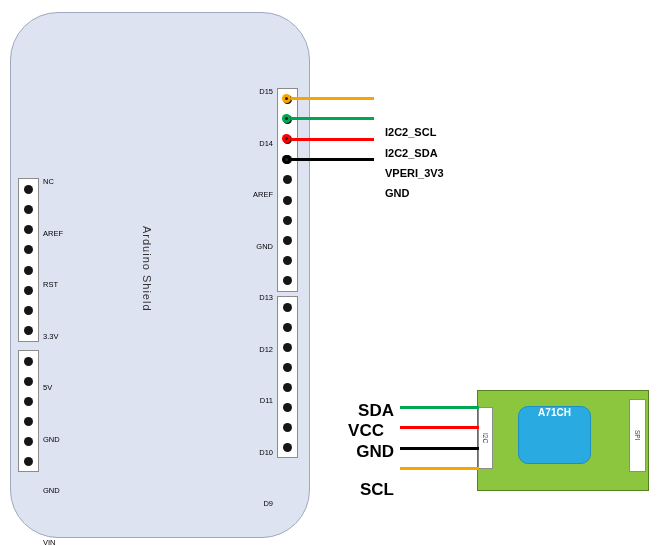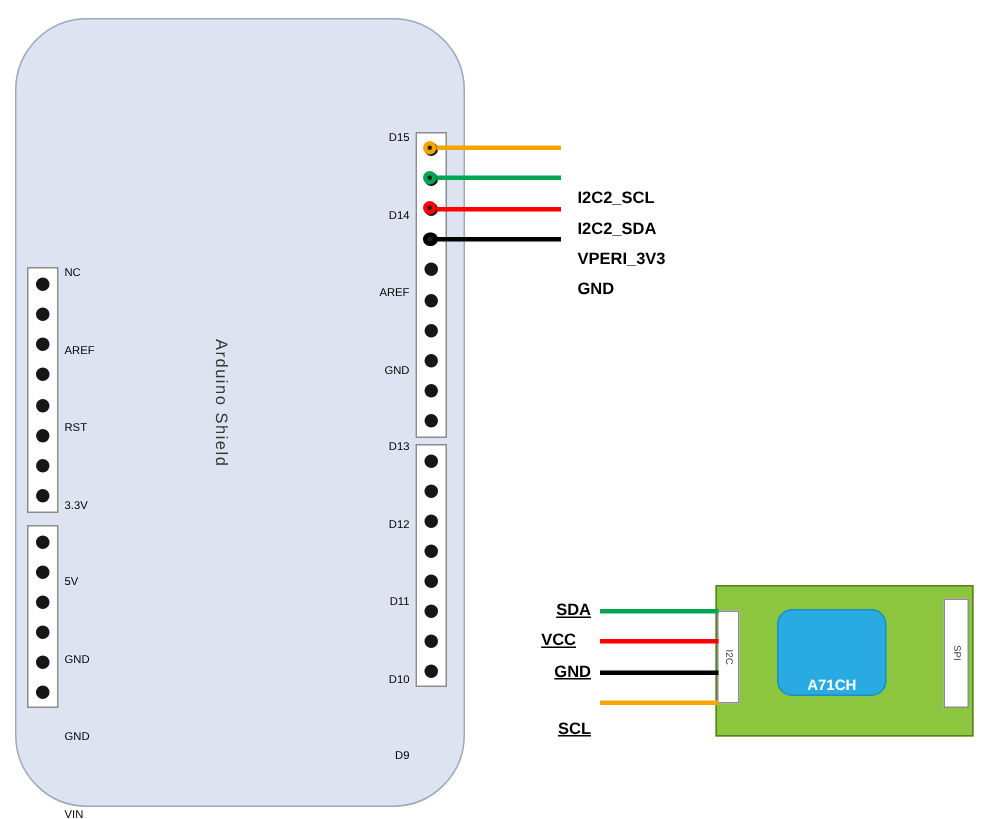--- a/index.html
+++ b/index.html
@@ -18,31 +18,31 @@
   .labels { position:absolute; display:flex; flex-direction:column; justify-content:space-between;
             font-size:7.5px; color:#000; line-height:1;gap:44px; }
   .labels.right-side { align-items:flex-end; text-align:right; }
   .labels.left-side  { align-items:flex-start; text-align:left; }
 
   .wire { position:absolute; height:3px; background:#000; }
   .ring { position:absolute; width:9px; height:9px; border-radius:50%;
           display:flex; align-items:center; justify-content:center; }
   .ring-center { width:3px; height:3px; border-radius:50%; background:#222; }
   .net-label { position:absolute; font-size:11px; font-weight:bold; color:#000; white-space:nowrap;margin-top:35px; }
-  .mod-label { position:absolute; font-size:11px; font-weight:bold; color:#000;
-               width:42px; text-align:right;text-decoration:underline; }
+  .mod-label { position:absolute; font-size:17px; font-weight:bold; color:#000;
+               width:42px; text-align:right; }
 
   .board { position:absolute; left:477px; top:390px; width:172px; height:101px;
            border:1px solid #55801f; }
   .connector { position:absolute; background:#ffffff; border:1px solid #8c8c8c;
                display:flex; align-items:center; justify-content:center; }
   .connector span { writing-mode:vertical-rl; font-size:6.5px; color:#444; }
   .chip { position:absolute; left:518px; top:406px; width:73px; height:58px;
           border:1px solid #1b8ec2; border-radius:10px;
-          display:flex; align-items:flex-end; justify-content:center;
+          display:flex; align-items:flex-start; justify-content:center;
           font-size:10px; font-weight:bold; color:#ffffff; }
 </style>
 </head>
 <body>
 
 <div class="canvas">
 
   <div class="shield"></div>
   <div class="shield-title">Arduino Shield</div>
 

